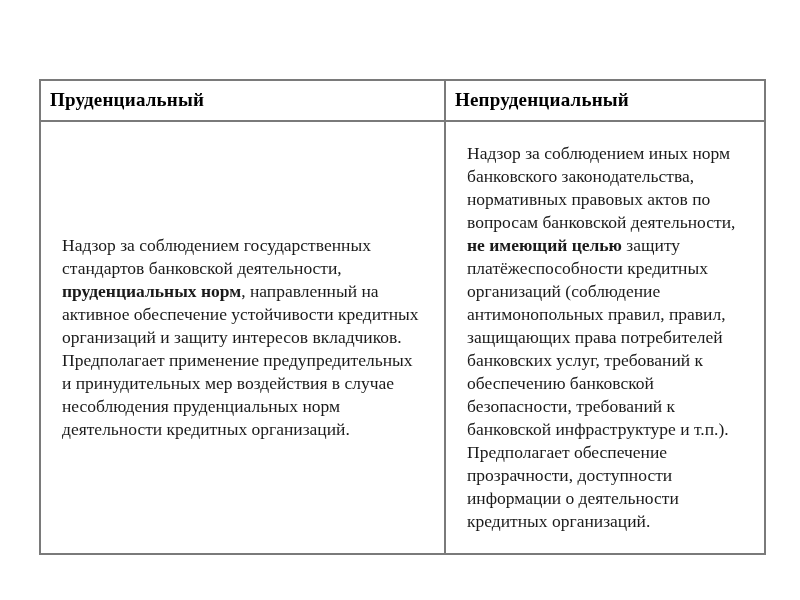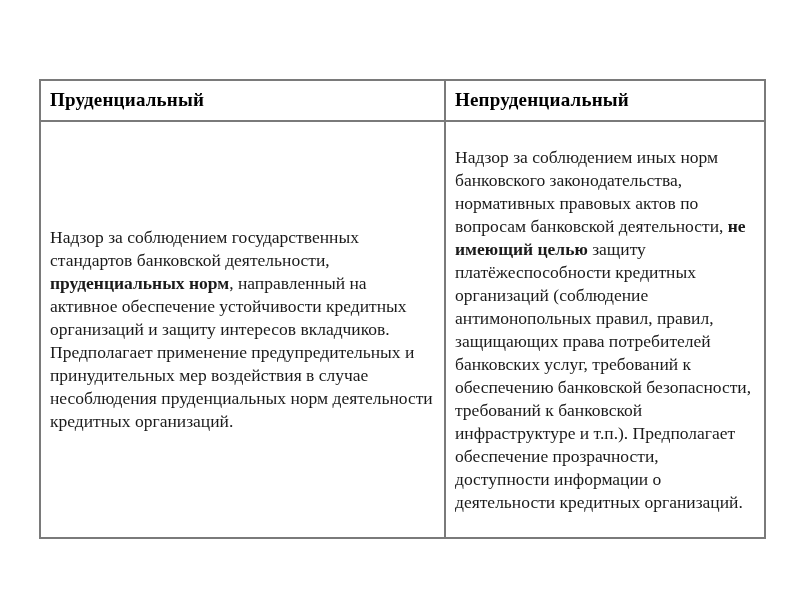--- a/index.html
+++ b/index.html
@@ -52,21 +52,21 @@
     border-radius: 19px;
   }
   .supervision-table td {
     height: 417px;
     padding: 8px 8px 8px 9px;
     vertical-align: middle;
     font-size: 17.5px;
     line-height: 23px;
     color: #1a1a1a;
   }
-  .cell-text { margin: 0; }
+  .cell-text { margin: 12px; }
   .cell-text .seg-bold { font-weight: bold; }
 </style>
 </head>
 <body>
 
 <div class="slide">
 
 
   <table class="supervision-table">
     <colgroup>

